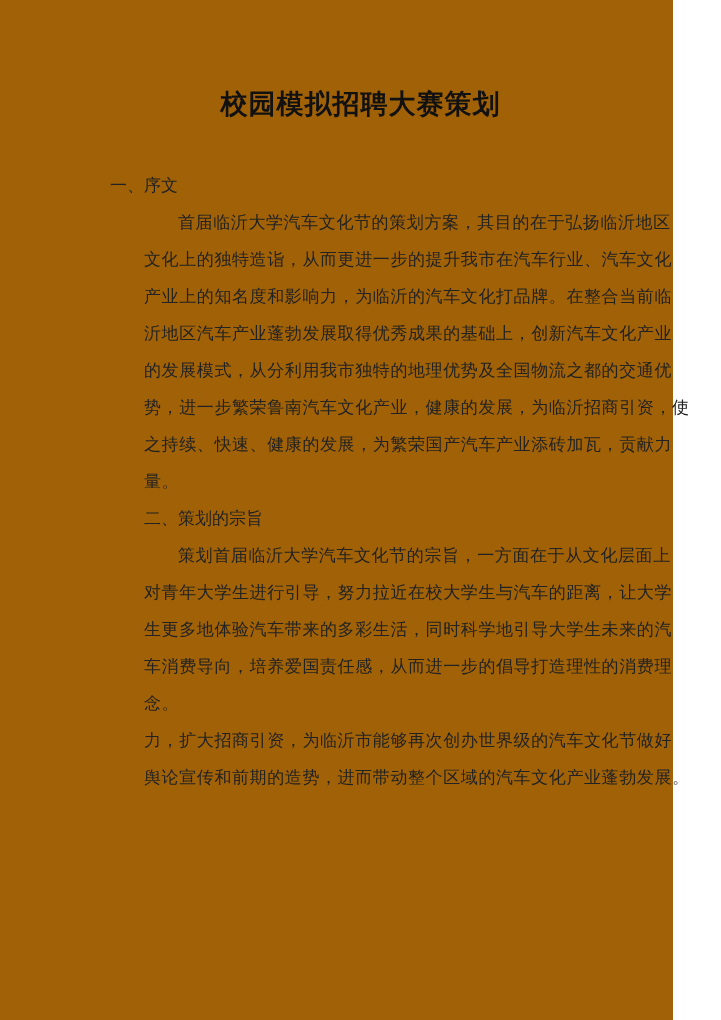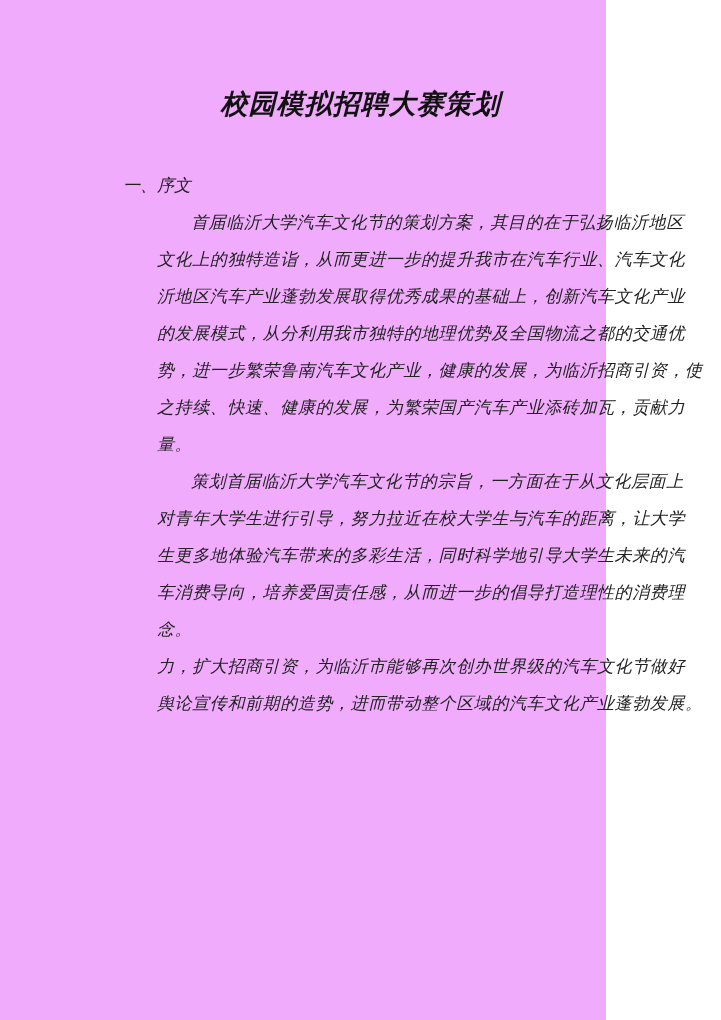--- a/index.html
+++ b/index.html
@@ -11,42 +11,41 @@
     width: 721px;
     height: 1020px;
     position: relative;
     overflow: hidden;
     color: #1a1a1a;
     font-family: "DejaVu Sans", "Liberation Sans", sans-serif;
   }
   .page {
     position: absolute;
     left: 0; top: 0;
-    width: 606px;
+    width: 673px;
     height: 1020px;
-    background: #f0abfc;
-    font-style: italic;
+    background: #a16207;
   }
   .title {
     position: absolute;
     top: 86px;
     left: 0;
     width: 721px;
     text-align: center;
     font-family: "DejaVu Serif", "Liberation Serif", serif;
     font-size: 27px;
     font-weight: bold;
     letter-spacing: 1px;
     color: #111;
     margin: 0;
   }
   .body {
     position: absolute;
     top: 167px;
-    left: 123px;
+    left: 110px;
     width: 504px;
     font-size: 17px;
     line-height: 37px;
     color: #222;
   }
   .heading {
     margin: 0;
     font-weight: normal;
     font-size: 17px;
     line-height: 37px;
@@ -74,27 +73,29 @@
 
 <div class="page">
   <h1 class="title">校园模拟招聘大赛策划</h1>
 
   <div class="body">
 
     <h2 class="heading">一、序文</h2>
     <div class="para">
       <span class="line first">首届临沂大学汽车文化节的策划方案，其目的在于弘扬临沂地区</span>
       <span class="line">文化上的独特造诣，从而更进一步的提升我市在汽车行业、汽车文化</span>
+      <span class="line">产业上的知名度和影响力，为临沂的汽车文化打品牌。在整合当前临</span>
       <span class="line">沂地区汽车产业蓬勃发展取得优秀成果的基础上，创新汽车文化产业</span>
       <span class="line">的发展模式，从分利用我市独特的地理优势及全国物流之都的交通优</span>
       <span class="line">势，进一步繁荣鲁南汽车文化产业，健康的发展，为临沂招商引资，使</span>
       <span class="line">之持续、快速、健康的发展，为繁荣国产汽车产业添砖加瓦，贡献力</span>
       <span class="line last">量。</span>
     </div>
 
+    <h2 class="heading indent">二、策划的宗旨</h2>
     <div class="para">
       <span class="line first">策划首届临沂大学汽车文化节的宗旨，一方面在于从文化层面上</span>
       <span class="line">对青年大学生进行引导，努力拉近在校大学生与汽车的距离，让大学</span>
       <span class="line">生更多地体验汽车带来的多彩生活，同时科学地引导大学生未来的汽</span>
       <span class="line">车消费导向，培养爱国责任感，从而进一步的倡导打造理性的消费理</span>
       <span class="line last">念。</span>
     </div>
     <div class="para">
       <span class="line">力，扩大招商引资，为临沂市能够再次创办世界级的汽车文化节做好</span>
       <span class="line">舆论宣传和前期的造势，进而带动整个区域的汽车文化产业蓬勃发展。</span>

